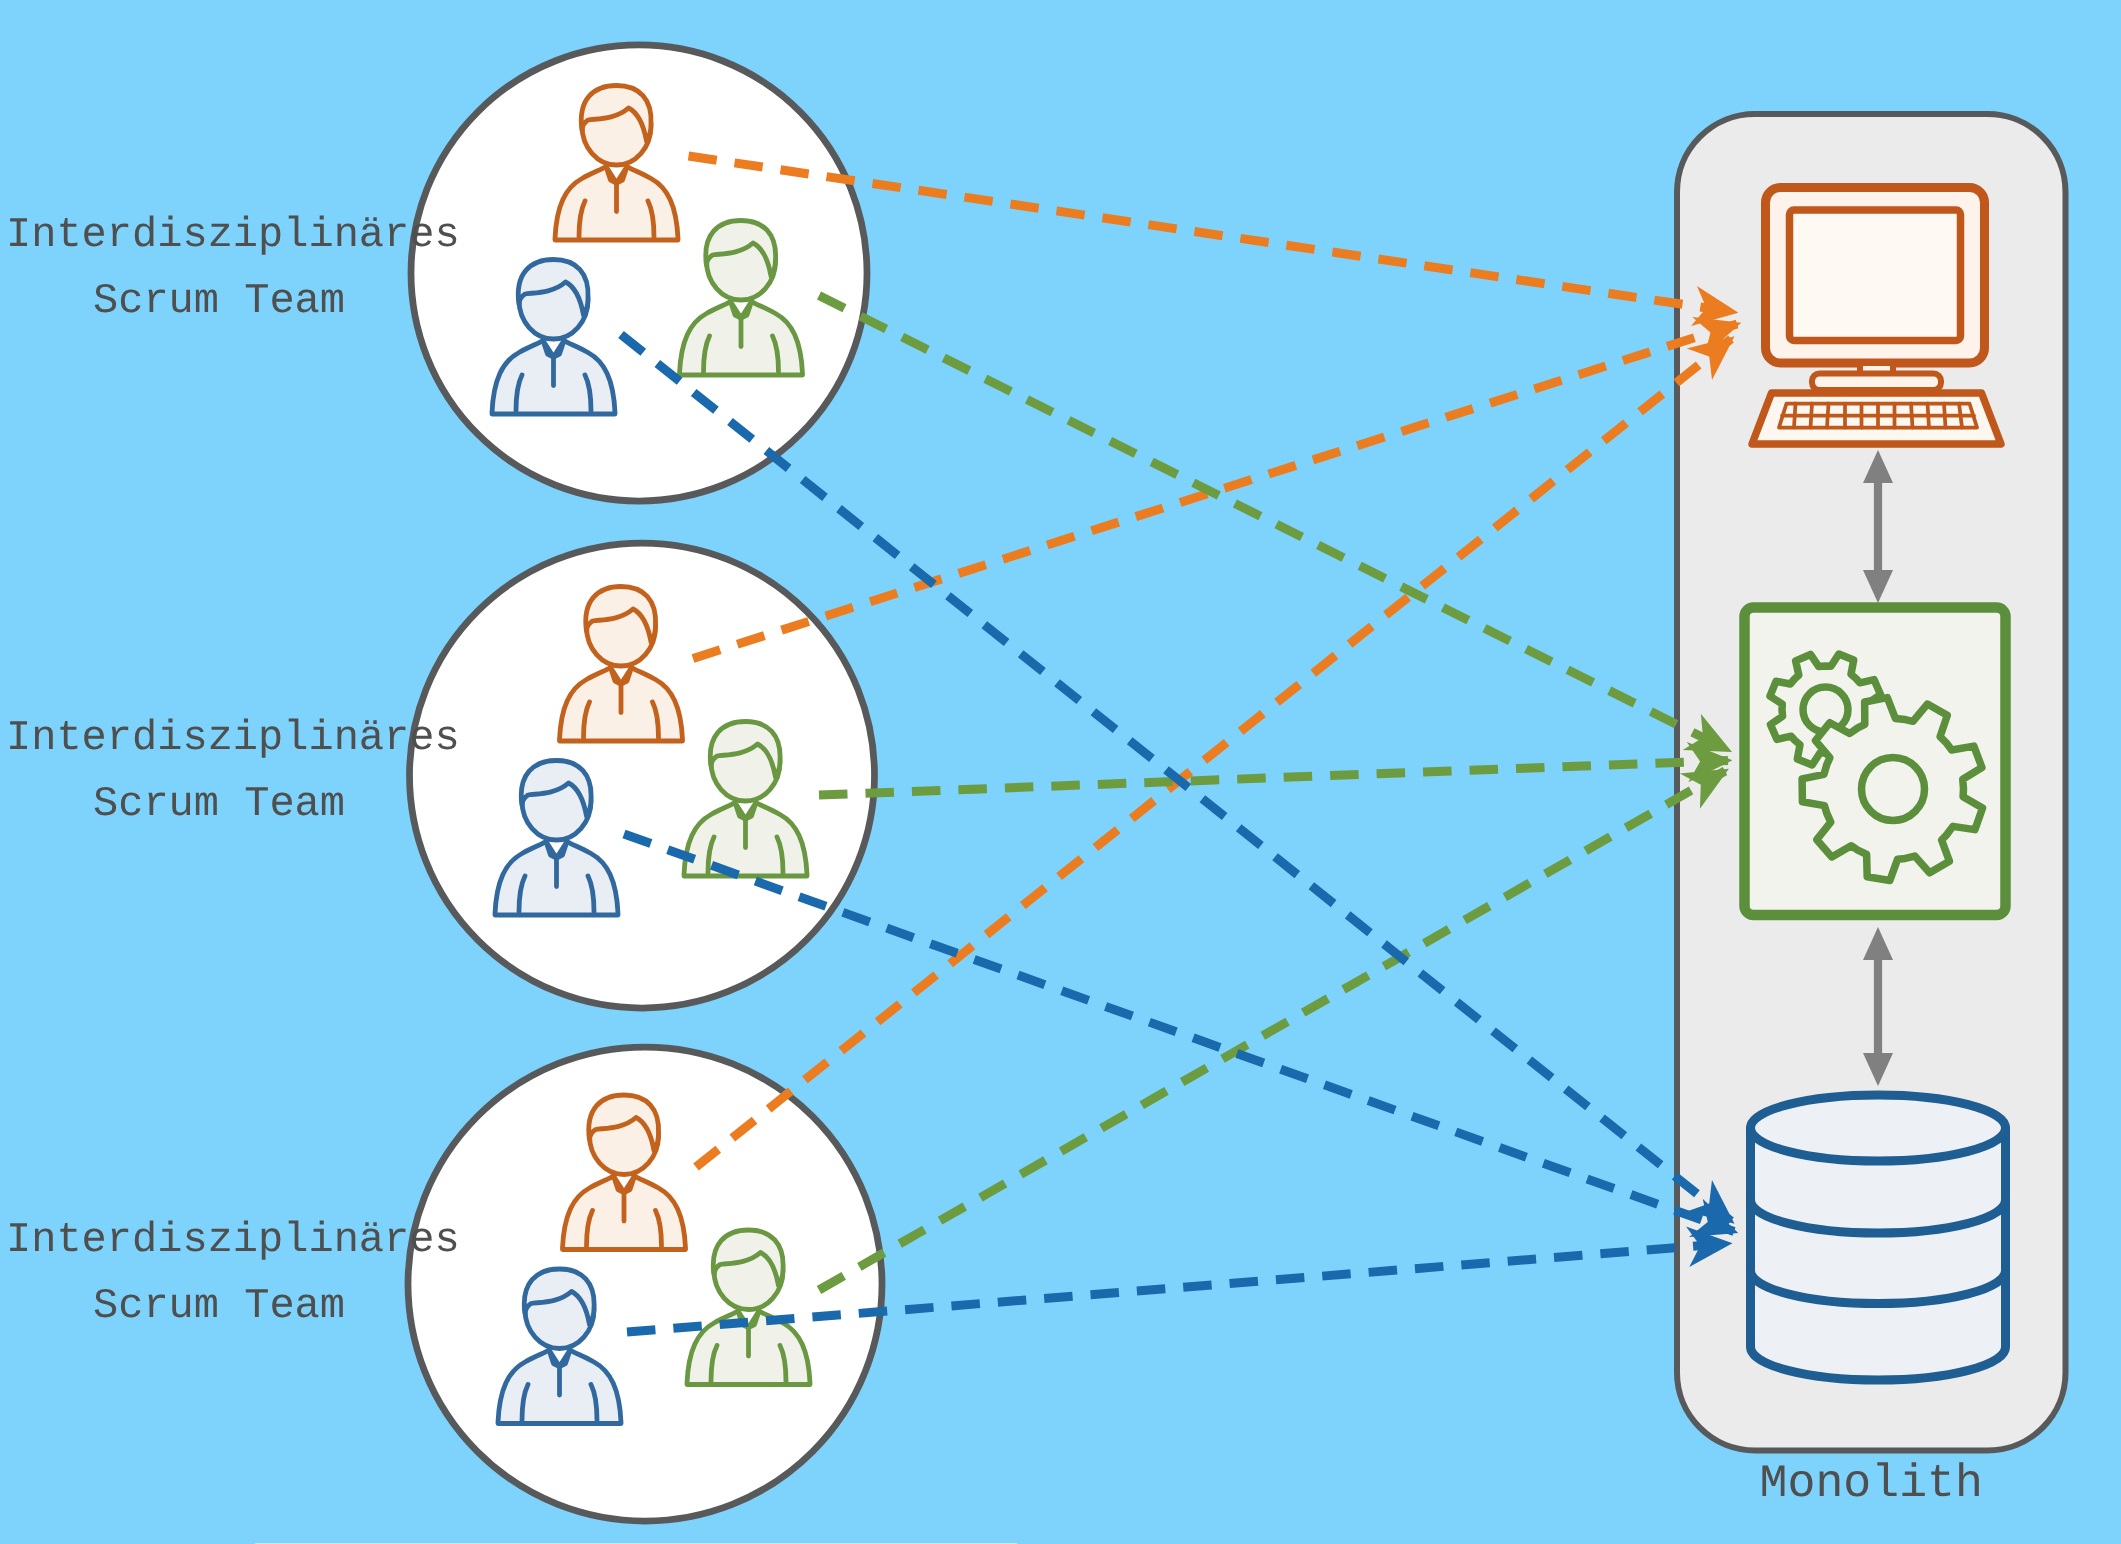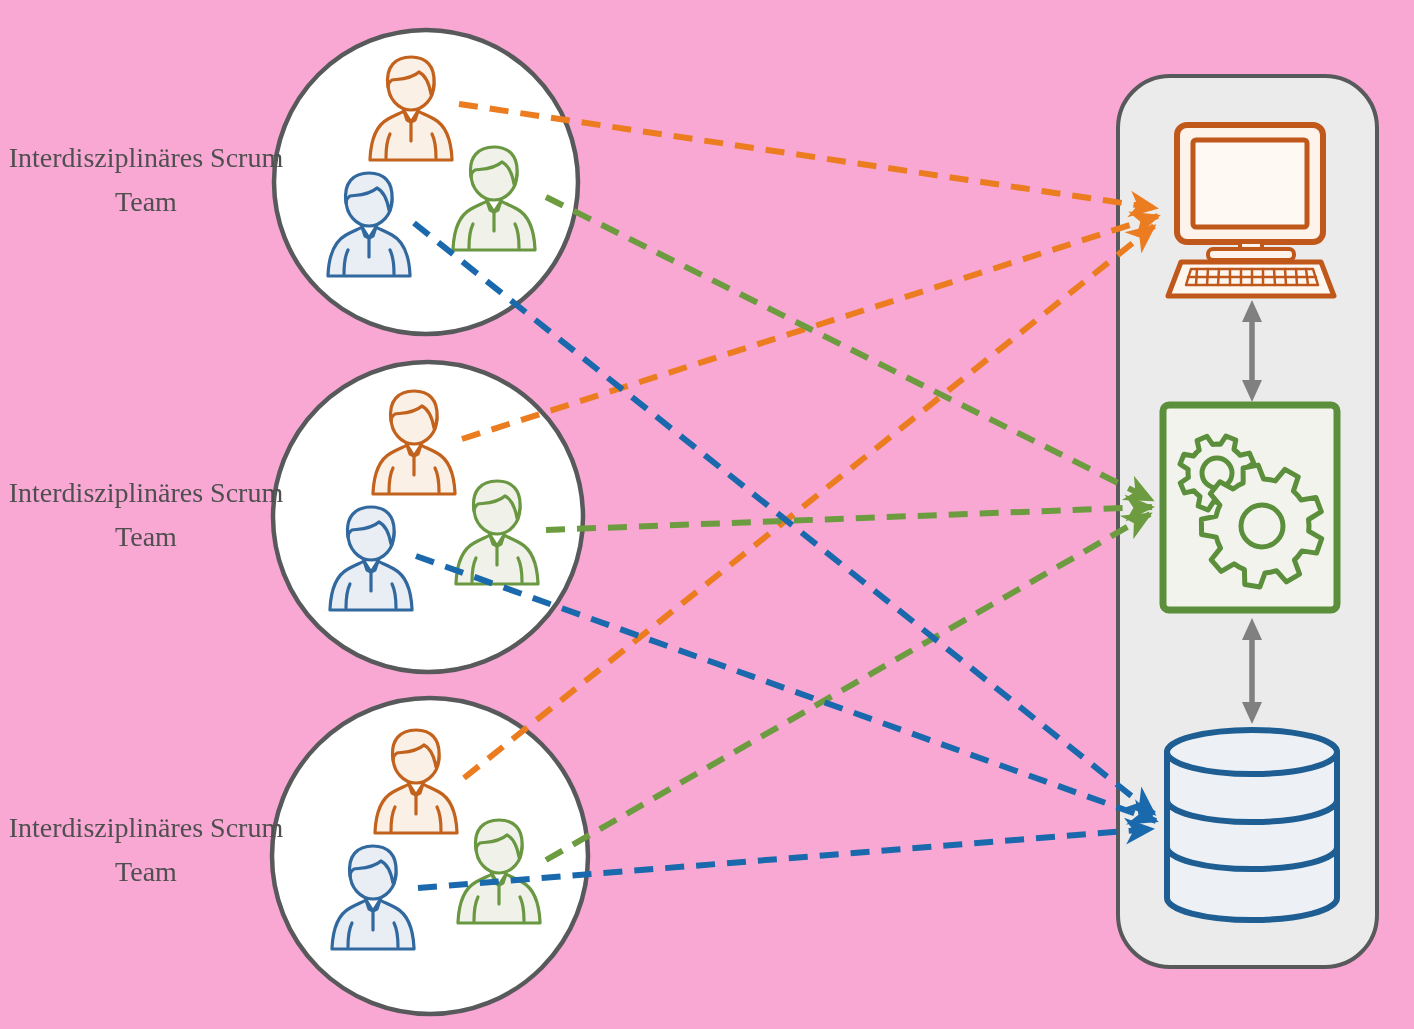--- a/index.html
+++ b/index.html
@@ -1,20 +1,20 @@
 <!DOCTYPE html>
 <html><head>
 <meta charset="utf-8">
 <style>
   html,body{margin:0;padding:0;background:#ffffff;}
   .canvas{
     position:relative;
     width:1414px;height:1029px;
-    background:#f9a8d4;
-    font-family:Liberation Serif, serif;
+    background:#7dd3fc;
+    font-family:Liberation Mono, monospace;
     overflow:hidden;
   }
   .canvas svg{position:absolute;left:0;top:0;}
   .team-label{
     position:absolute;
     width:284px;
     text-align:center;
     font-size:28px;
     line-height:44px;
     color:#4f4f4f;
@@ -134,14 +134,15 @@
 
     <path d="M 414 223 L 1154 814" stroke="#1A69AC" marker-end="url(#ah-blue)"></path>
     <path d="M 416 556 L 1156 821" stroke="#1A69AC" marker-end="url(#ah-blue)"></path>
     <path d="M 418 888 L 1152 829" stroke="#1A69AC" marker-end="url(#ah-blue)"></path>
   </g>
 </svg>
 
 <div class="team-label" style="left:4px;top:136px;">Interdisziplinäres Scrum Team</div>
 <div class="team-label" style="left:4px;top:471px;">Interdisziplinäres Scrum Team</div>
 <div class="team-label" style="left:4px;top:806px;">Interdisziplinäres Scrum Team</div>
+<div class="monolith-label" style="left:1118px;top:972px;">Monolith</div>
 
 </div>
 
 </body></html>

